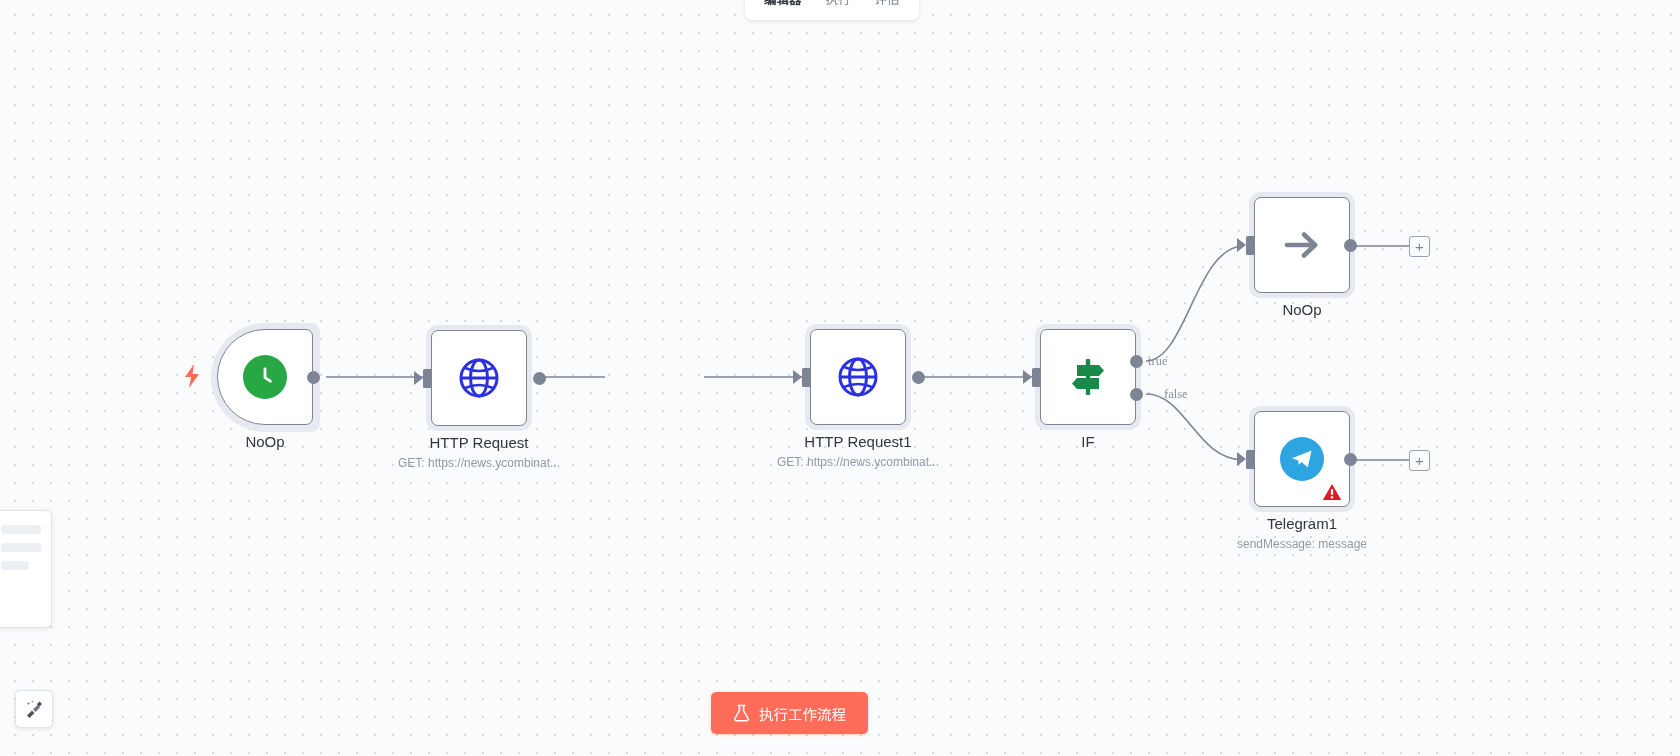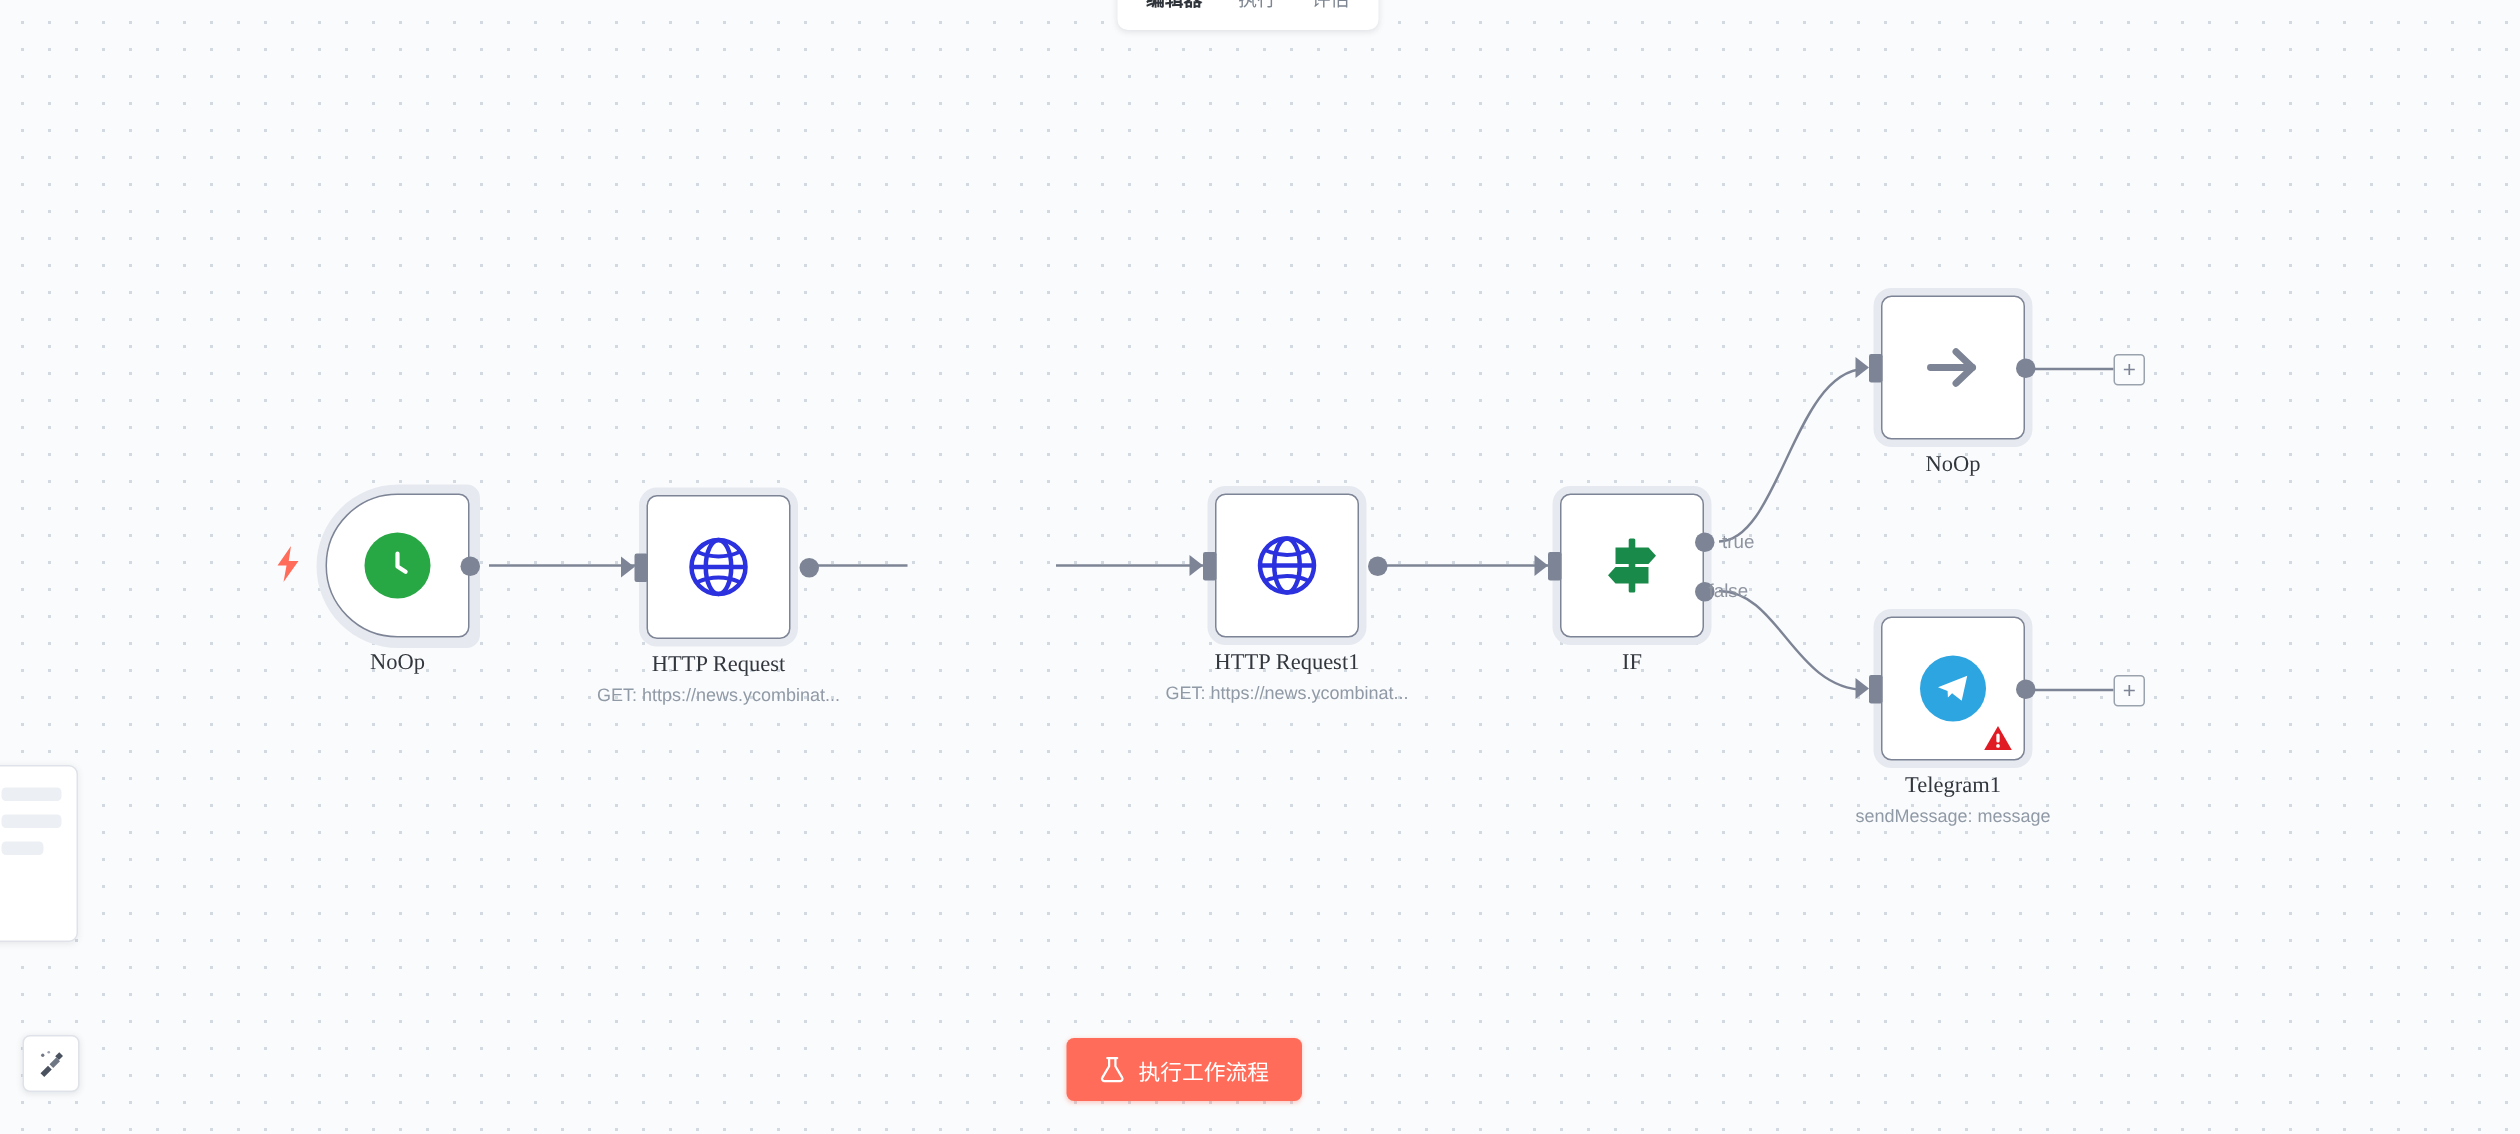--- a/index.html
+++ b/index.html
@@ -96,21 +96,20 @@
   .node-label {
     position: absolute;
     top: 104px;
     left: 50%;
     transform: translateX(-50%);
     font-size: 15px;
     color: #32363d;
     white-space: nowrap;
     text-align: center;
     line-height: 1.25;
-    font-family: Liberation Serif, serif;
   }
   .node-sub {
     position: absolute;
     top: 126px;
     left: 50%;
     transform: translateX(-50%);
     font-size: 12px;
     color: #909aa6;
     white-space: nowrap;
     text-align: left;
@@ -139,20 +138,21 @@
     border-left: 9px solid #7d8495;
     z-index: 12;
   }
 
   .port-label {
     position: absolute;
     font-size: 12.5px;
     color: #8d949f;
     white-space: nowrap;
     z-index: 13;
+    font-family: Liberation Serif, serif;
   }
 
   
   .ico { display: block; }
   .circ-icon {
     width: 44px; height: 44px;
     border-radius: 50%;
     display: flex; align-items: center; justify-content: center;
   }
   .circ-green { background: #28a745; }
@@ -329,21 +329,21 @@
     <div class="node-box">
       <svg class="ico" width="46" height="46" viewBox="0 0 46 46">
         <rect x="20.8" y="5" width="4.4" height="36" rx="1" fill="#1a8a4a"></rect>
         <path d="M12 11 L34 11 L39 16.5 L34 22 L12 22 Z" fill="#1a8a4a"></path>
         <path d="M34 24 L12 24 L7 29.5 L12 35 L34 35 Z" fill="#1a8a4a"></path>
       </svg>
     </div>
     <div class="out-dot" style="left:90px; top:26px;"></div>
     <div class="port-label" style="left:108px; top:25px;">true</div>
     <div class="out-dot" style="left:90px; top:59px;"></div>
-    <div class="port-label" style="left:99px; top:58px;">false</div>
+    <div class="port-label" style="left:124px; top:58px;">false</div>
     <div class="node-label">IF</div>
   </div>
 
   <div class="node" style="left:1254px; top:197px;">
     <div class="in-arrow" style="left:-17px; top:41px;"></div>
     <div class="in-port" style="left:-8px; top:39px;"></div>
     <div class="node-box">
       <svg class="ico" width="46" height="46" viewBox="0 0 46 46">
         <line x1="8" y1="23" x2="36" y2="23" stroke="#7d8495" stroke-width="4.6" stroke-linecap="round"></line>
         <path d="M25 12.5 L36 23 L25 33.5" stroke="#7d8495" stroke-width="4.6" fill="none" stroke-linecap="round" stroke-linejoin="round"></path>

